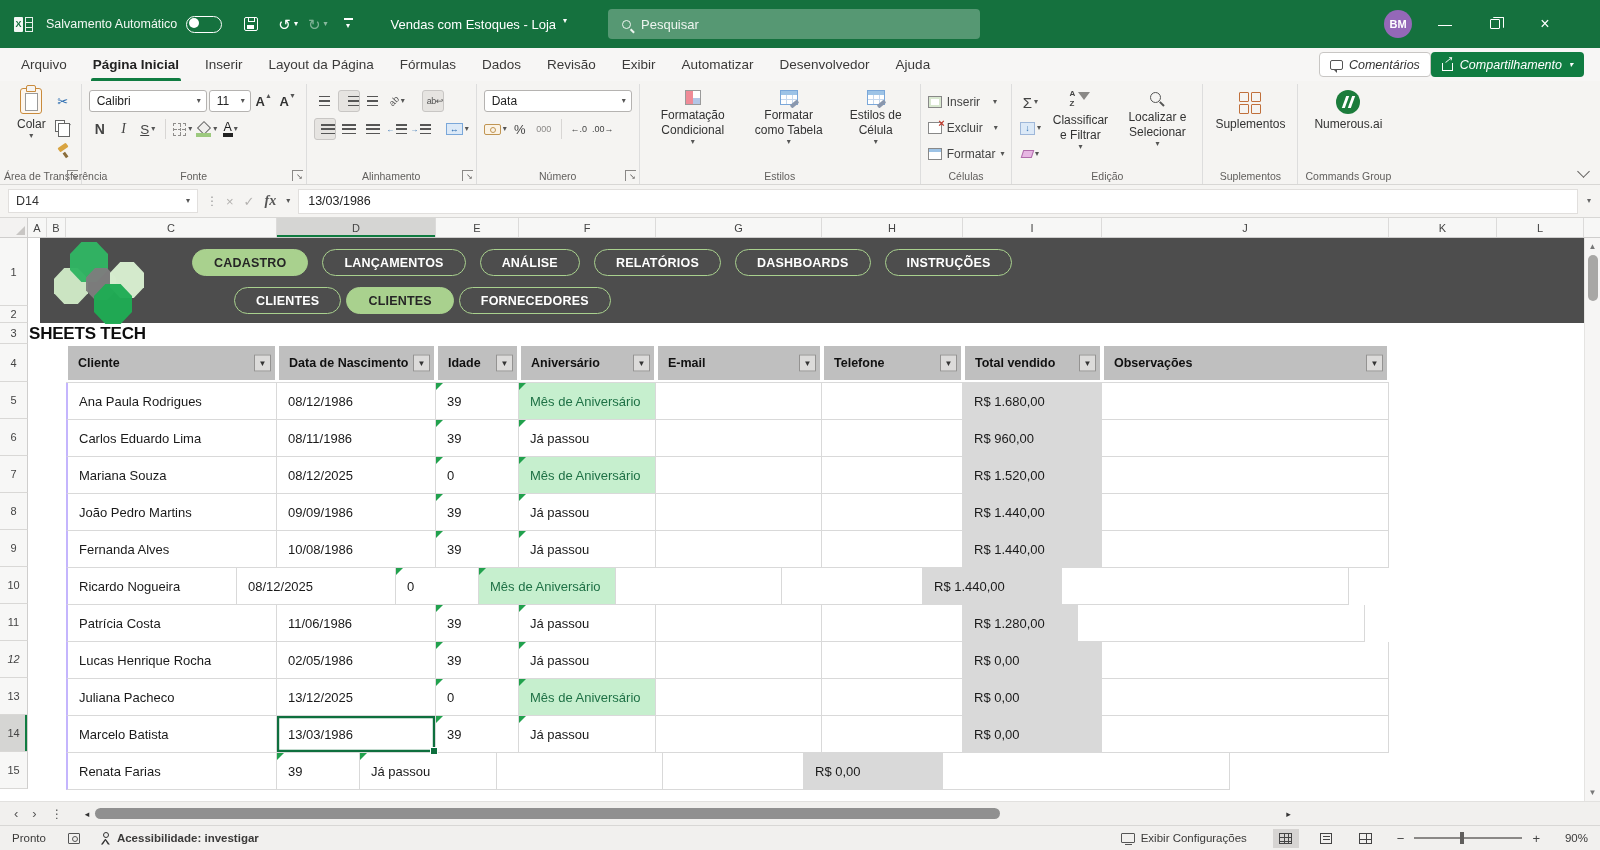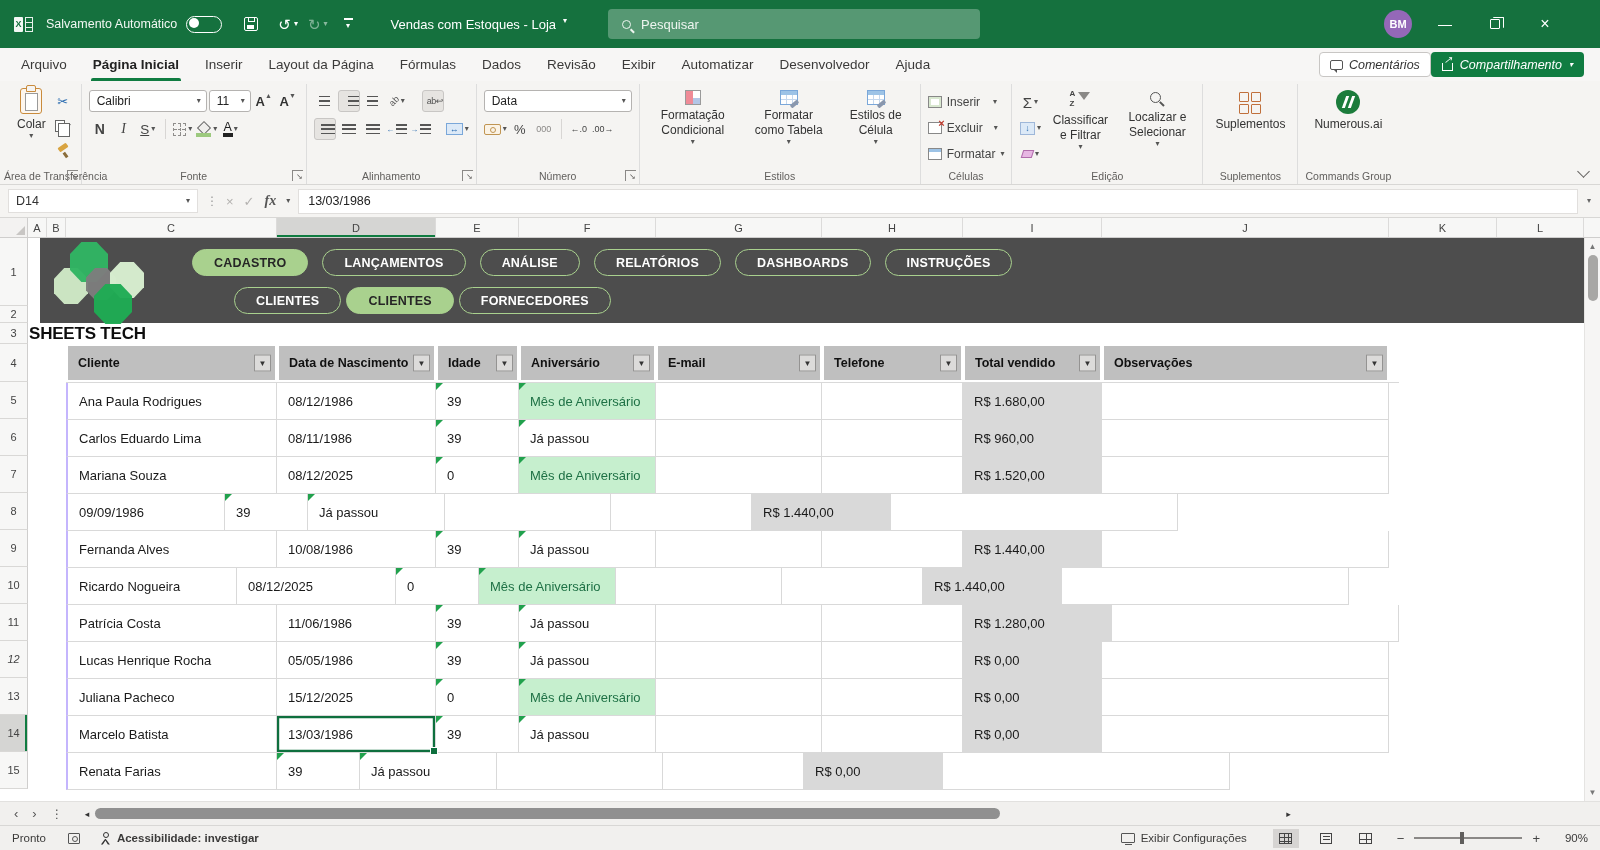--- a/index.html
+++ b/index.html
@@ -632,20 +632,21 @@
               <div class="td" style="width: 211px;">Mariana Souza</div>
               <div class="td" style="width: 159px;">08/12/2025</div>
               <div class="td tri" style="width: 83px;">0</div>
               <div class="td tri green" style="width: 137px;">Mês de Aniversário</div>
               <div class="td" style="width: 166px;"></div>
               <div class="td" style="width: 141px;"></div>
               <div class="td gray" style="width: 139px;">R$ 1.520,00</div>
               <div class="td" style="width: 287px;"></div>
             </div>
             <div class="trow">
+              <div class="td" style="width: 211px;">João Pedro Martins</div>
               <div class="td" style="width: 159px;">09/09/1986</div>
               <div class="td tri" style="width: 83px;">39</div>
               <div class="td tri" style="width: 137px;">Já passou</div>
               <div class="td" style="width: 166px;"></div>
               <div class="td" style="width: 141px;"></div>
               <div class="td gray" style="width: 139px;">R$ 1.440,00</div>
               <div class="td" style="width: 287px;"></div>
             </div>
             <div class="trow">
               <div class="td" style="width: 211px;">Fernanda Alves</div>
@@ -667,36 +668,36 @@
               <div class="td gray" style="width: 139px;">R$ 1.440,00</div>
               <div class="td" style="width: 287px;"></div>
             </div>
             <div class="trow">
               <div class="td" style="width: 211px;">Patrícia Costa</div>
               <div class="td" style="width: 159px;">11/06/1986</div>
               <div class="td tri" style="width: 83px;">39</div>
               <div class="td tri" style="width: 137px;">Já passou</div>
               <div class="td" style="width: 166px;"></div>
               <div class="td" style="width: 141px;"></div>
-              <div class="td gray" style="width: 149px;">R$ 1.280,00</div>
+              <div class="td gray" style="width: 115px;">R$ 1.280,00</div>
               <div class="td" style="width: 287px;"></div>
             </div>
             <div class="trow">
               <div class="td" style="width: 211px;">Lucas Henrique Rocha</div>
-              <div class="td" style="width: 159px;">05/05/1986</div>
+              <div class="td" style="width: 159px;">02/05/1986</div>
               <div class="td tri" style="width: 83px;">39</div>
               <div class="td tri" style="width: 137px;">Já passou</div>
               <div class="td" style="width: 166px;"></div>
               <div class="td" style="width: 141px;"></div>
               <div class="td gray" style="width: 139px;">R$ 0,00</div>
               <div class="td" style="width: 287px;"></div>
             </div>
             <div class="trow">
               <div class="td" style="width: 211px;">Juliana Pacheco</div>
-              <div class="td" style="width: 159px;">15/12/2025</div>
+              <div class="td" style="width: 159px;">13/12/2025</div>
               <div class="td tri" style="width: 83px;">0</div>
               <div class="td tri green" style="width: 137px;">Mês de Aniversário</div>
               <div class="td" style="width: 166px;"></div>
               <div class="td" style="width: 141px;"></div>
               <div class="td gray" style="width: 139px;">R$ 0,00</div>
               <div class="td" style="width: 287px;"></div>
             </div>
             <div class="trow">
               <div class="td" style="width: 211px;">Marcelo Batista</div>
               <div class="td selcell" style="width: 159px;">13/03/1986</div>

